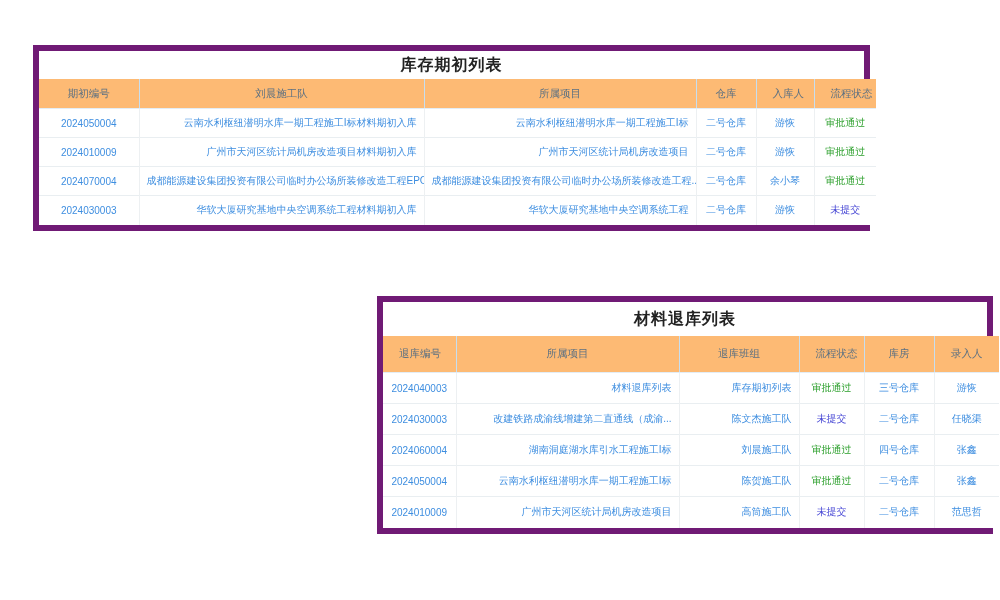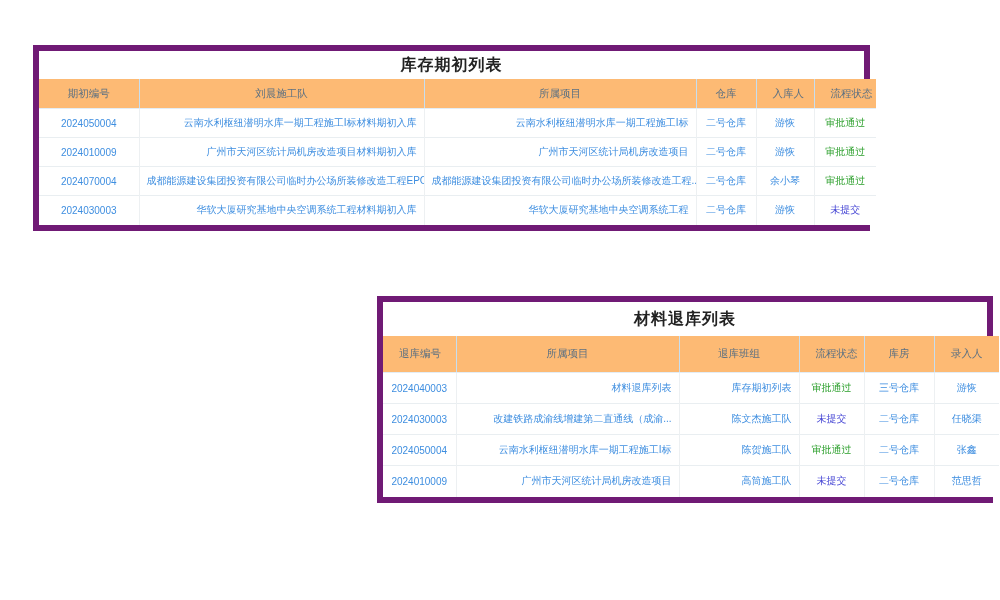--- a/index.html
+++ b/index.html
@@ -133,20 +133,28 @@
         </tr>
         <tr>
           <td class="al-center">2024030003</td>
           <td class="al-left">改建铁路成渝线增建第二直通线（成渝...</td>
           <td class="al-left">陈文杰施工队</td>
           <td class="al-center" style="color: rgb(68, 68, 212);">未提交</td>
           <td class="al-center">二号仓库</td>
           <td class="al-center">任晓渠</td>
         </tr>
         <tr>
+          <td class="al-center">2024060004</td>
+          <td class="al-left">湖南洞庭湖水库引水工程施工I标</td>
+          <td class="al-left">刘晨施工队</td>
+          <td class="al-center" style="color: rgb(45, 160, 45);">审批通过</td>
+          <td class="al-center">四号仓库</td>
+          <td class="al-center">张鑫</td>
+        </tr>
+        <tr>
           <td class="al-center">2024050004</td>
           <td class="al-left">云南水利枢纽潜明水库一期工程施工I标</td>
           <td class="al-left">陈贺施工队</td>
           <td class="al-center" style="color: rgb(45, 160, 45);">审批通过</td>
           <td class="al-center">二号仓库</td>
           <td class="al-center">张鑫</td>
         </tr>
         <tr>
           <td class="al-center">2024010009</td>
           <td class="al-left">广州市天河区统计局机房改造项目</td>

